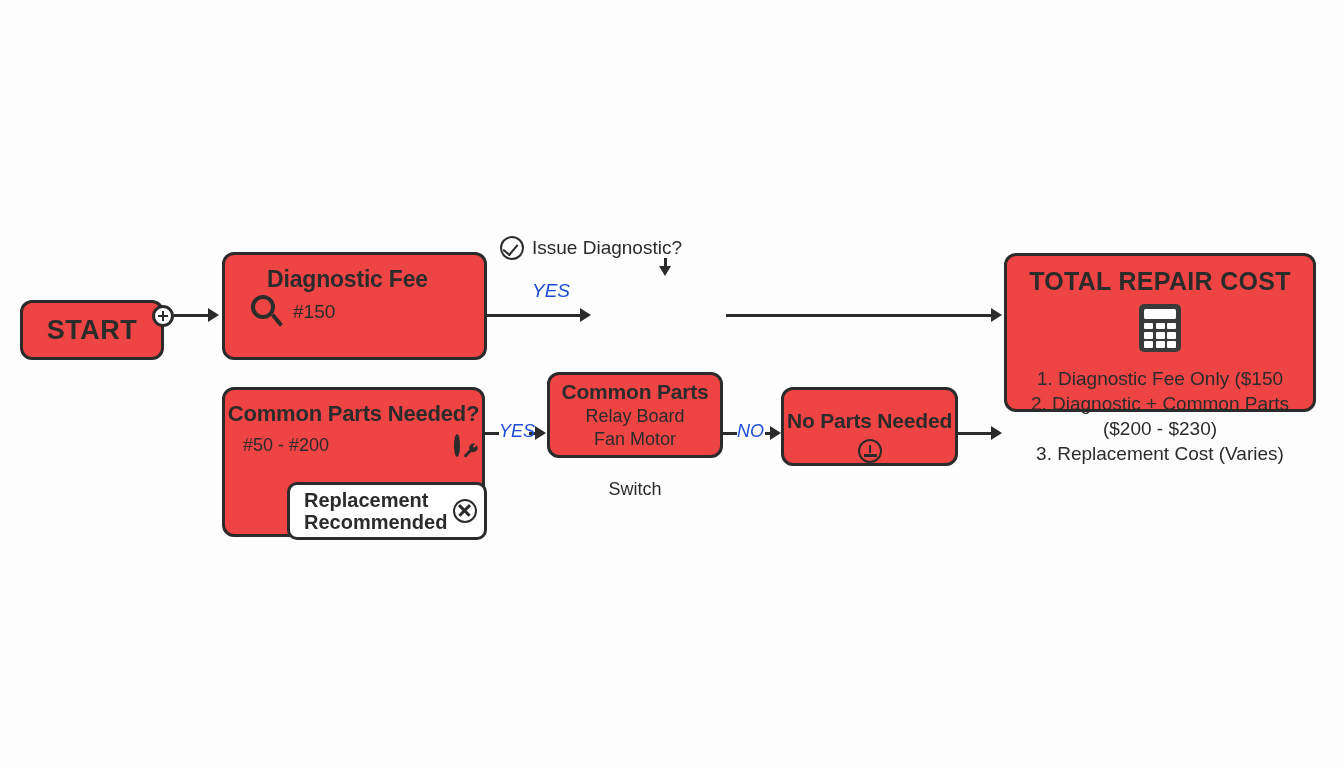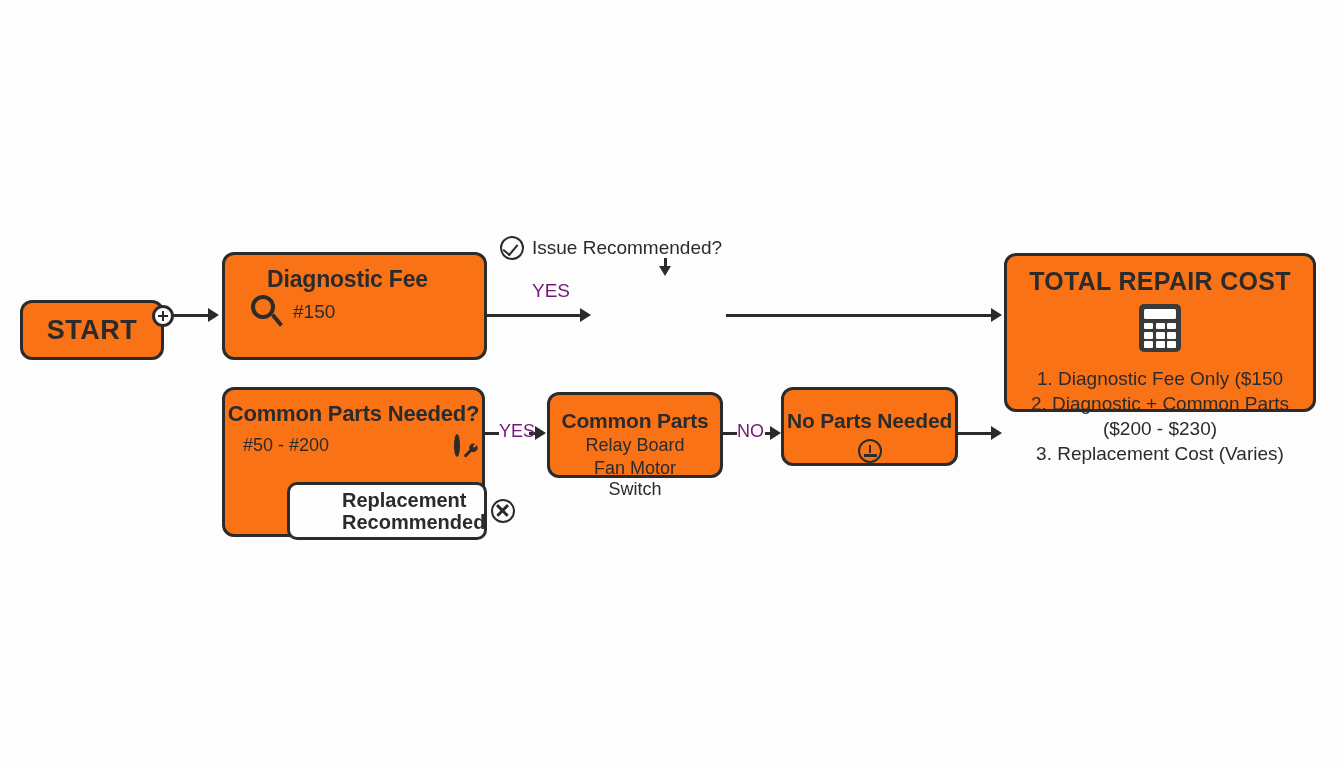--- a/index.html
+++ b/index.html
@@ -14,21 +14,21 @@
     background: #fdfdfd;
     font-family: "Liberation Sans", sans-serif;
     color: #2b2b2b;
     overflow: hidden;
   }
 
   
   .node {
     position: absolute;
     box-sizing: border-box;
-    background: #f97316;
+    background: #ef4444;
     border: 3.5px solid #2b2b2b;
     border-radius: 12px;
     display: flex;
     flex-direction: column;
     align-items: center;
     justify-content: center;
     text-align: center;
   }
   .node .title {
     font-weight: bold;
@@ -127,25 +127,25 @@
                  border: 3px solid #2b2b2b; border-radius: 50%; box-sizing: border-box; }
   .wrench-icon svg { position: absolute; left: 5px; top: 5px; }
 
   
   #repl {
     position: absolute; left: 62px; top: 92px; width: 200px; height: 58px;
     background: #fefefe; border: 3px solid #2b2b2b; border-radius: 10px;
     box-sizing: border-box; display: flex; align-items: center;
     padding: 0 8px 0 14px; gap: 6px;
   }
-  #repl .rtext { font-size: 20px; font-weight: bold; line-height: 1.1; text-align: left; margin-left: 38px; }
-
-  
-  #cparts { left: 547px; top: 392px; width: 176px; height: 86px;
-            justify-content: flex-start; padding-top: 15px; }
+  #repl .rtext { font-size: 20px; font-weight: bold; line-height: 1.1; text-align: left; }
+
+  
+  #cparts { left: 547px; top: 372px; width: 176px; height: 86px;
+            justify-content: flex-start; padding-top: 6px; }
   #cparts .title { font-size: 21px; }
   #cparts .sub { font-size: 18px; margin-top: 3px; }
   #cparts-overflow {
     position: absolute; left: 547px; top: 479px; width: 176px;
     text-align: center; font-size: 18px;
   }
 
   
   #nparts { left: 781px; top: 387px; width: 177px; height: 79px;
             justify-content: flex-end; padding-top: 9px; }
@@ -174,21 +174,21 @@
     border-left: 11px solid #2b2b2b;
     border-top: 7px solid transparent;
     border-bottom: 7px solid transparent;
   }
   .arrow-d {
     position: absolute; width: 0; height: 0;
     border-top: 10px solid #2b2b2b;
     border-left: 6px solid transparent;
     border-right: 6px solid transparent;
   }
-  .edge-label { position: absolute; font-size: 19px; color: #701a75; }
+  .edge-label { position: absolute; font-size: 19px; color: #1d4ed8; font-style: italic; }
 </style>
 </head>
 <body>
 
 <div id="canvas">
 
   <div class="ln" style="left:174px; top:314px; width:38px; height:3px;"></div>
   <div class="arrow-r" style="left:208px; top:308px;"></div>
 
   <div class="ln" style="left:487px; top:314px; width:96px; height:3px;"></div>
@@ -228,21 +228,21 @@
           <span class="handle"></span>
       </span>
       <span class="fee">#150</span>
     </div>
   </div>
 
   <div id="issue-label">
     <span class="circ-icon">
         <span class="chk"></span>
       </span>
-    <span>Issue Recommended?</span>
+    <span>Issue Diagnostic?</span>
   </div>
 
 
   <div class="node" id="cpn">
     <div class="title">Common Parts Needed?</div>
     <div class="price-row">
       <span class="price">#50 - #200</span>
       <span class="wrench-wrap">
         <span class="wrench-icon">
           <svg width="18" height="18" viewBox="0 0 24 24" aria-hidden="true">

